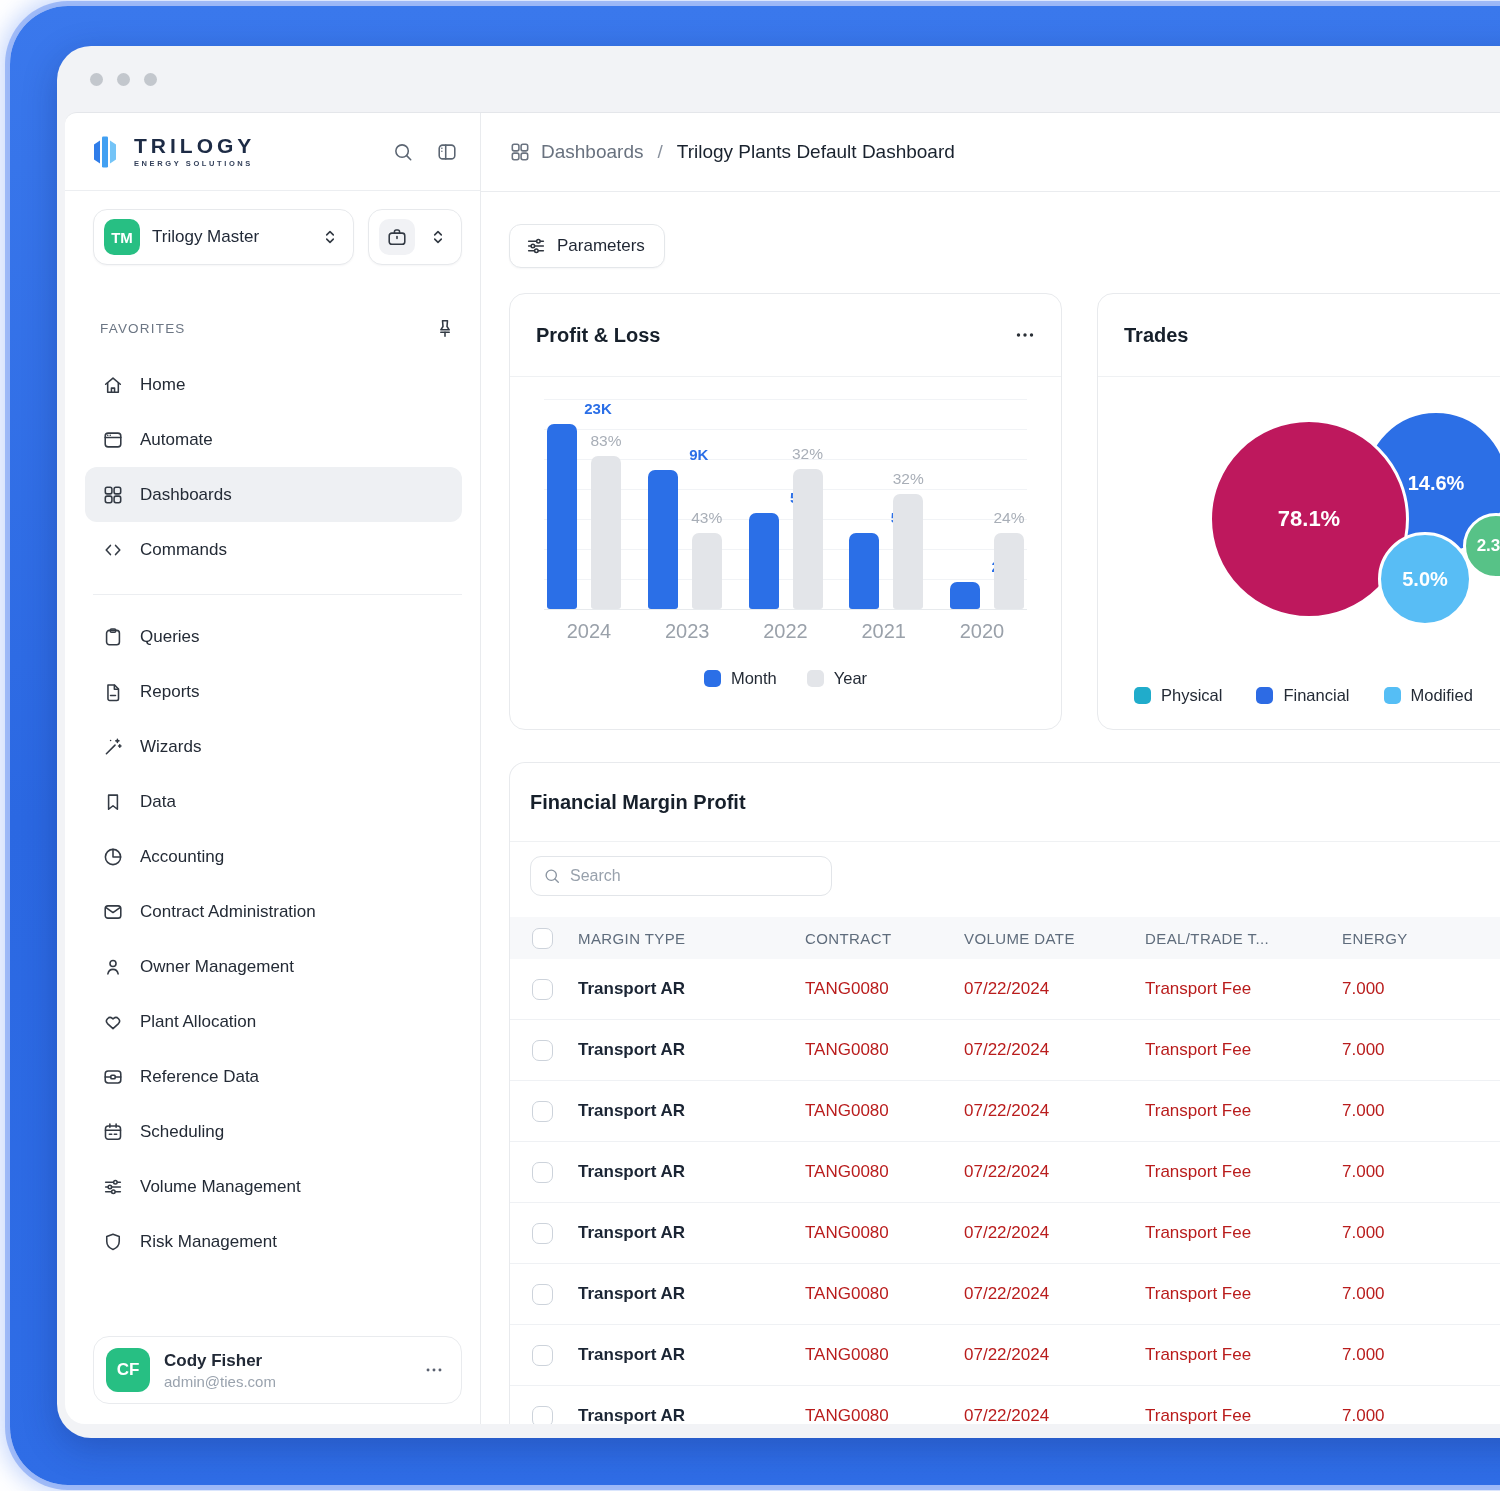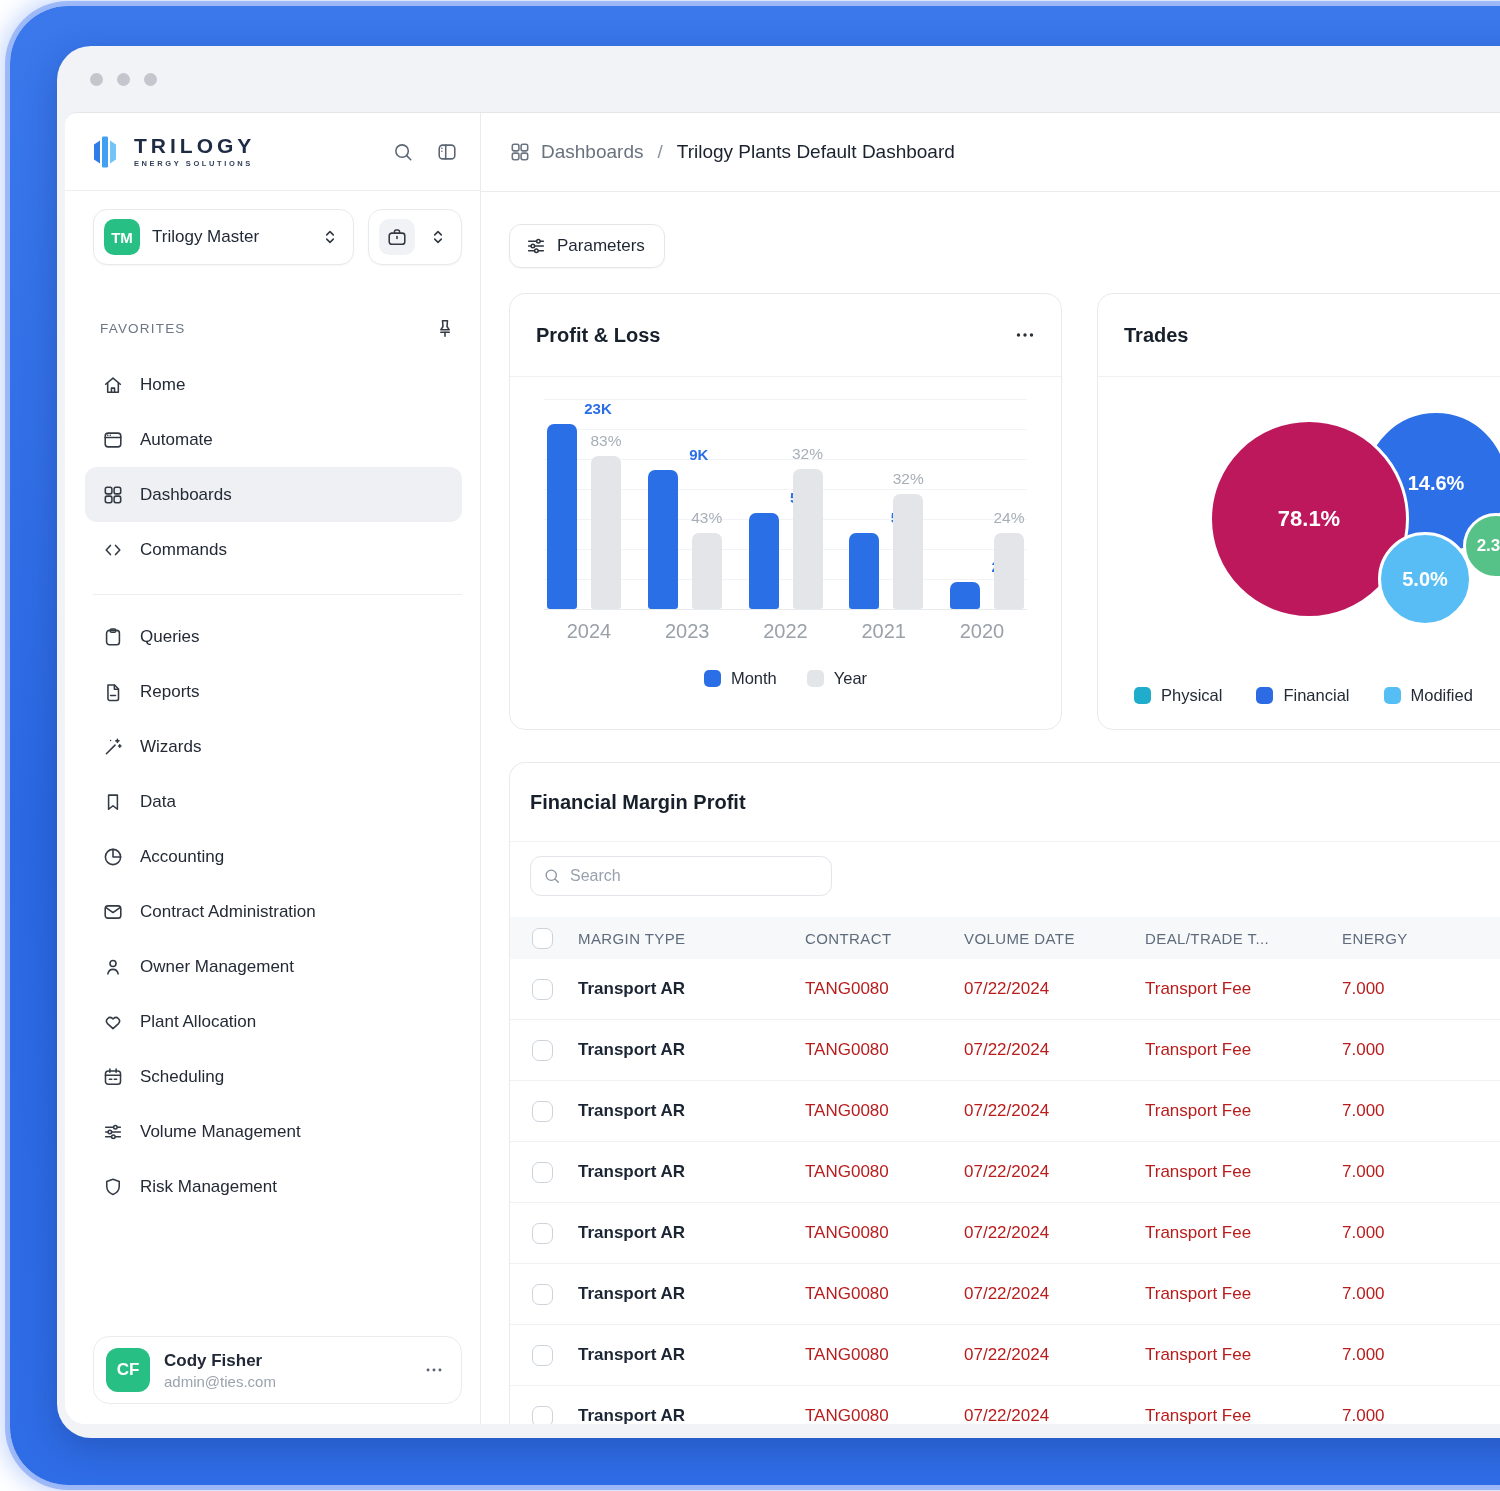--- a/index.html
+++ b/index.html
@@ -289,20 +289,28 @@
               <span>Owner Management</span>
             </div>
             <div class="nav-item">
               <svg class="nico" viewBox="0 0 24 24">
                   <path d="M12 19.3 6 13.7a3.9 3.9 0 0 1 5.3-5.7l.7.6.7-.6a3.9 3.9 0 0 1 5.3 5.7z"></path>
                 </svg>
               <span>Plant Allocation</span>
             </div>
             <div class="nav-item">
               <svg class="nico" viewBox="0 0 24 24">
+                  <rect x="3.5" y="5.4" width="17" height="13.2" rx="3.2"></rect>
+                  <path d="M3.5 12h6M14.5 12h6"></path>
+                  <rect x="9.6" y="10" width="4.8" height="4" rx="1.2"></rect>
+                </svg>
+              <span>Reference Data</span>
+            </div>
+            <div class="nav-item">
+              <svg class="nico" viewBox="0 0 24 24">
                   <rect x="3.8" y="5.4" width="16.4" height="14.6" rx="3"></rect>
                   <path d="M3.8 10h16.4"></path>
                   <path d="M8.6 3.4v3.4M15.4 3.4v3.4"></path>
                   <path d="M8 14.4h2.6M13.4 14.4h2.6"></path>
                 </svg>
               <span>Scheduling</span>
             </div>
             <div class="nav-item">
               <svg class="nico" viewBox="0 0 24 24">
                   <path d="M4 6.8h16"></path>

